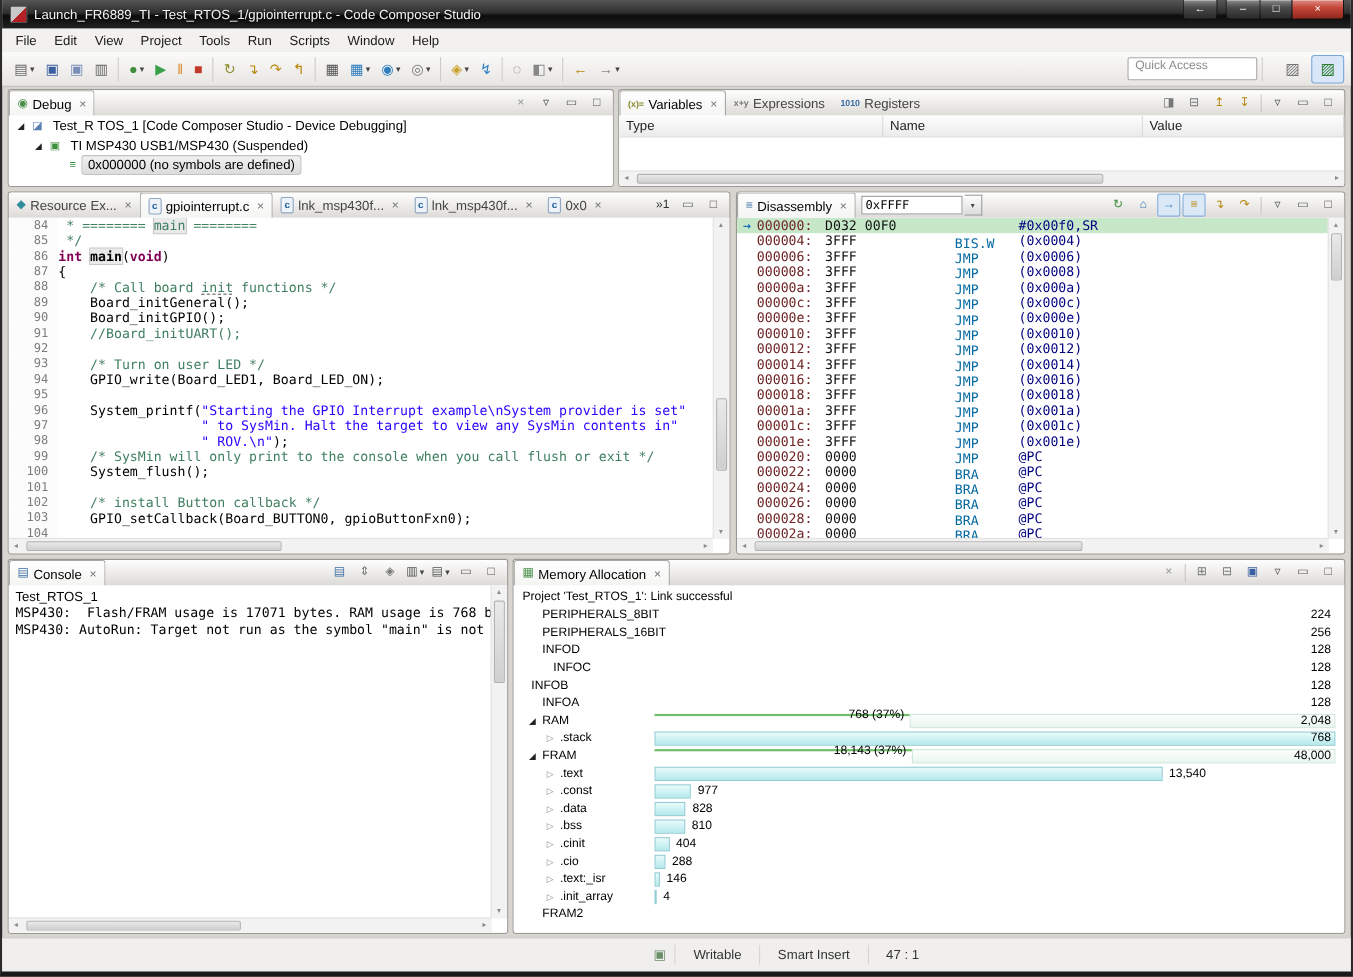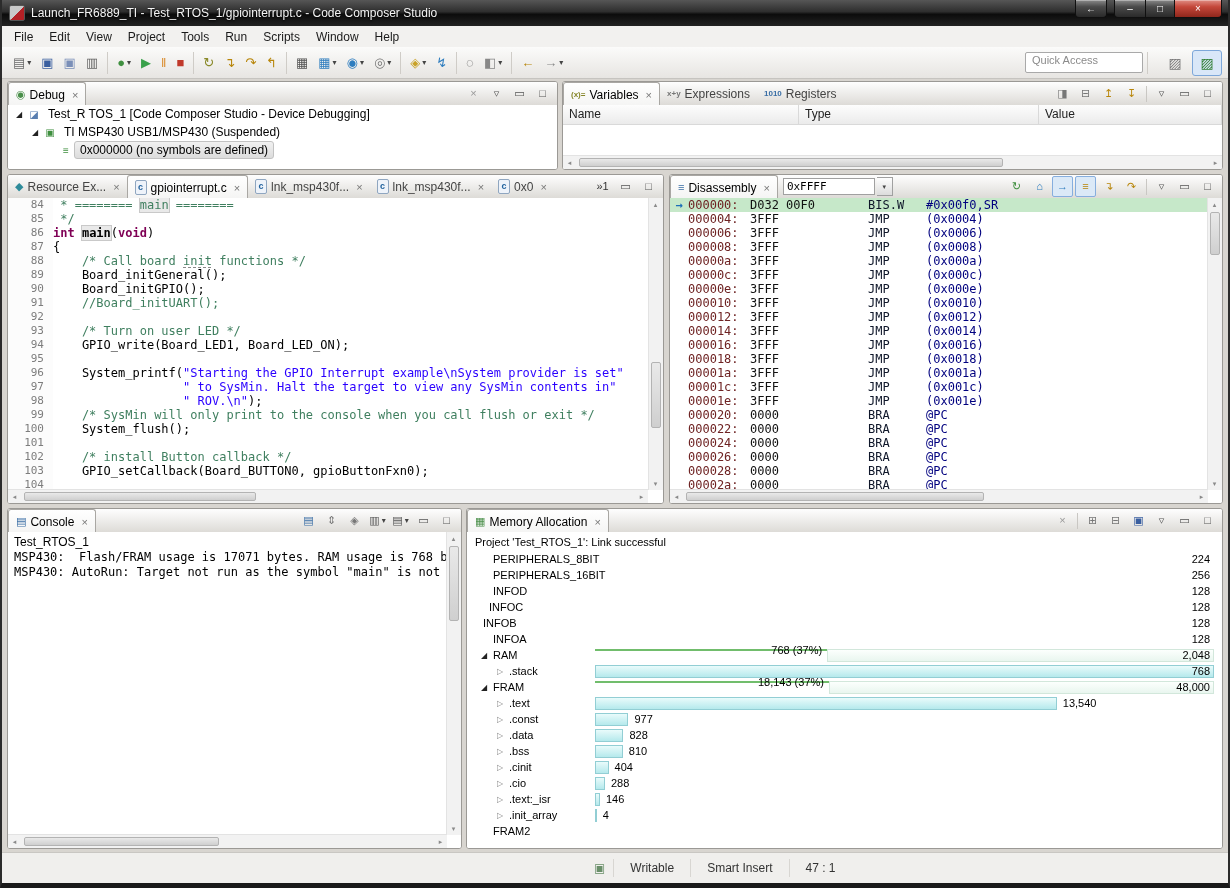--- a/index.html
+++ b/index.html
@@ -99,21 +99,21 @@
     padding:0 3px;background:#fff;}
   .addr-combo{width:15px;height:17px;border:1px solid #a0a0a0;border-left:none;
     background:linear-gradient(#fdfdfd,#dcdcdc);display:flex;align-items:center;justify-content:center;
     font-size:7px;color:#444;}
   .dis-wrap{position:absolute;left:0;top:0;right:14px;bottom:13px;overflow:hidden;}
   .dis-row{display:flex;height:14px;line-height:14px;font:12px "DejaVu Sans Mono",monospace;white-space:pre;}
   .dis-row.current{background:#c6e8c9;}
   .dis-margin{flex:none;width:18px;text-align:center;color:#1d6fb8;font-weight:bold;}
   .dis-addr{flex:none;width:62px;color:#6e2222;}
   .dis-code{flex:none;width:118px;color:#111;}
-  .dis-instr{flex:none;width:58px;color:#0f172a;}
+  .dis-instr{flex:none;width:58px;color:#0369a1;margin-top:16px;}
   .dis-op{color:#00007f;}
   
   .console-name{font-size:12px;color:#000;padding:3px 6px 1px;}
   .console-line{font:12px "DejaVu Sans Mono",monospace;height:15px;line-height:15px;
     padding:0 6px;white-space:pre;color:#000;}
   
   .mem-status{height:19px;font-size:11px;color:#000;padding:4px 8px 0;box-sizing:border-box;}
   .mem-row{display:flex;align-items:center;height:16px;position:relative;}
   .mem-label{flex:none;width:128px;display:flex;align-items:center;white-space:nowrap;
     font-size:11px;color:#000;box-sizing:border-box;}
@@ -351,22 +351,22 @@
           <div class="tool">
             <span class="tool-ic" style="color: rgb(85, 85, 85);">▭</span>
           </div>
           <div class="tool">
             <span class="tool-ic" style="color: rgb(85, 85, 85);">□</span>
           </div>
         </div>
     </div>
     <div class="pbody">
       <div class="vtable-head">
+          <div class="vcol" style="width: 240px;">Type</div>
           <div class="vcol" style="width: 236px;">Name</div>
-          <div class="vcol" style="width: 240px;">Type</div>
           <div class="vcol" style="flex: 1 1 0%;">Value</div>
         </div>
       <div class="sb-h" style="right:0;">
         <span class="sb-ar" style="left:0;">◂</span>
         <span class="sb-ar" style="right:0;">▸</span>
         <div class="sb-thumb" style="left:16px;width:64%;top:2px;bottom:2px;"></div>
       </div>
     </div>
   </div>
 
@@ -644,21 +644,21 @@
           </div>
           <div class="mem-row">
             <div class="mem-label" style="padding-left: 26px;">
               <span>INFOD</span>
             </div>
             <div class="mem-bars">
               <span class="bar-total">128</span>
             </div>
           </div>
           <div class="mem-row">
-            <div class="mem-label" style="padding-left: 22px;">
+            <div class="mem-label" style="padding-left: 36px;">
               <span>INFOC</span>
             </div>
             <div class="mem-bars">
               <span class="bar-total">128</span>
             </div>
           </div>
           <div class="mem-row">
             <div class="mem-label" style="padding-left: 16px;">
               <span>INFOB</span>
             </div>

